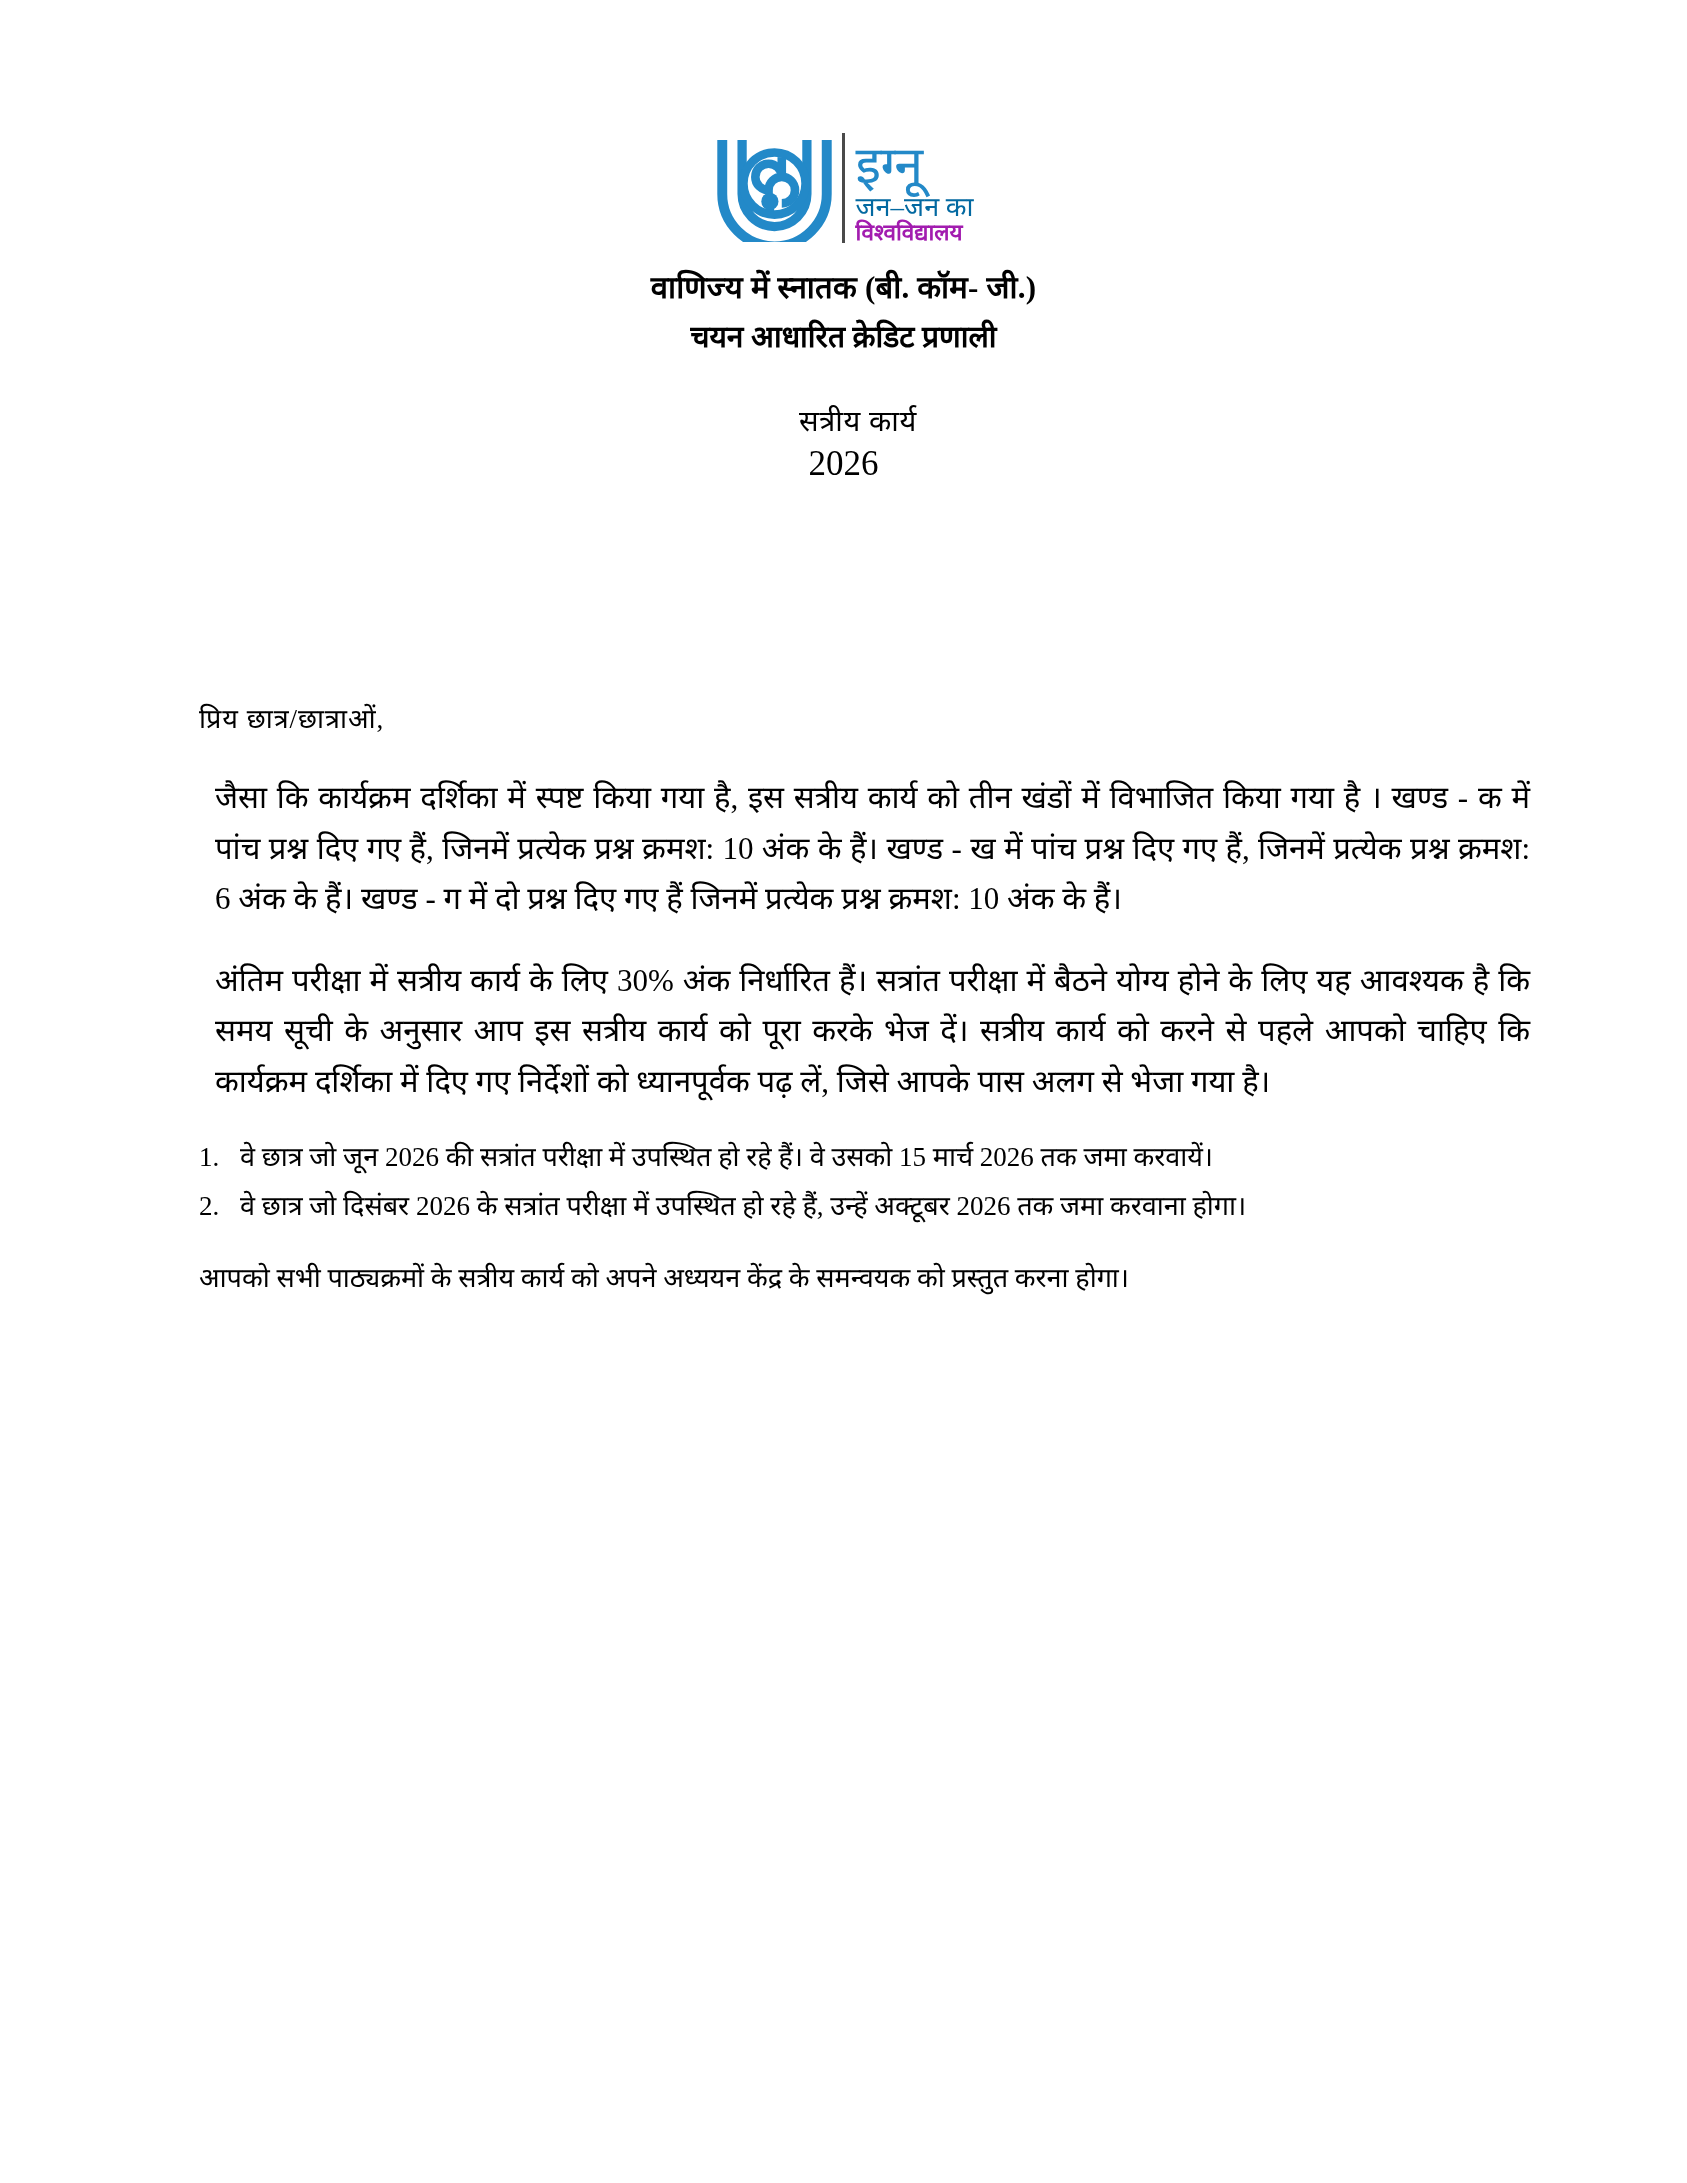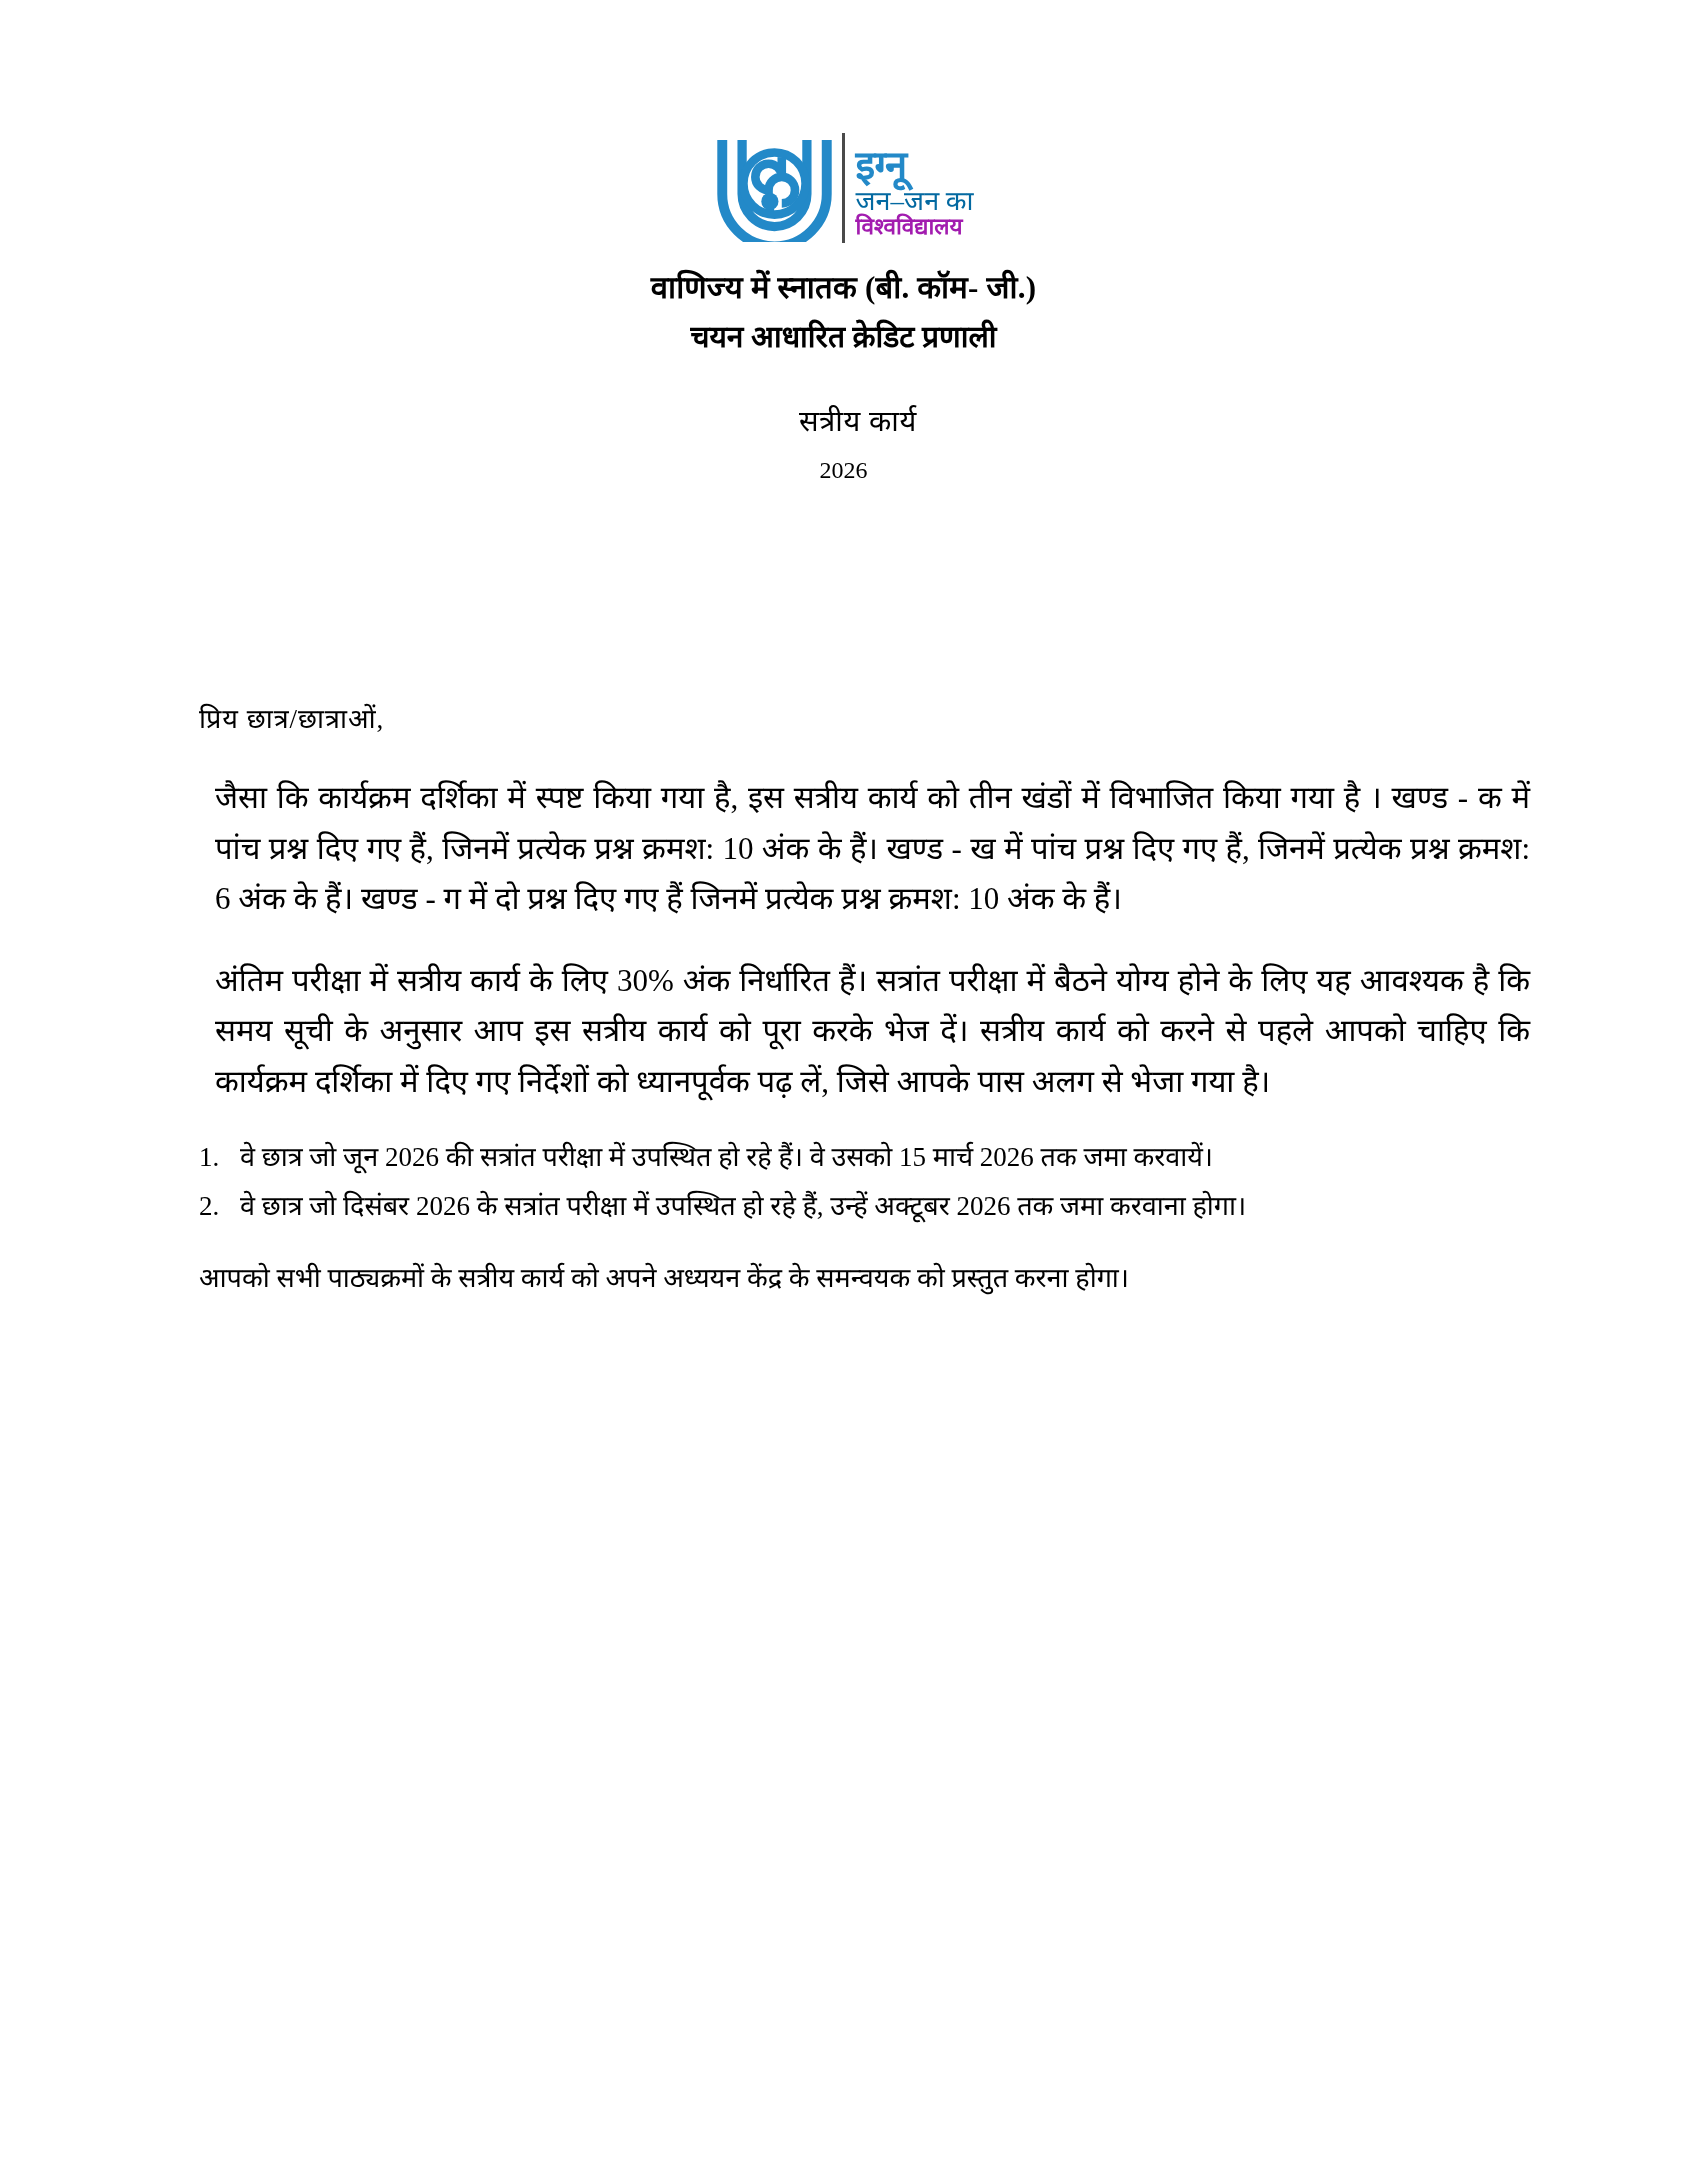--- a/index.html
+++ b/index.html
@@ -49,23 +49,23 @@
     margin: 2.6px 10.6px 1.3px 5.3px;
   }
   .logo-words {
     display: flex;
     flex-direction: column;
     justify-content: center;
     height: 109px;
     padding-top: 1.3px;
   }
   .logo-word-main {
-    font-size: 40px;
+    font-size: 52px;
     line-height: 0.92;
-    font-weight: bold;
+    font-weight: normal;
     color: #2389c8;
     letter-spacing: -0.7px;
     white-space: nowrap;
     margin-top: 11px;
   }
   .logo-word-sub {
     font-size: 27px;
     line-height: 1.04;
     font-weight: normal;
     color: #0369a1;
@@ -104,22 +104,22 @@
     letter-spacing: 0.3px;
   }
   .assignment-label {
     font-size: 29px;
     margin-top: 48px;
     line-height: 1.2;
     letter-spacing: 0.7px;
     padding-left: 29px;
   }
   .assignment-year {
-    font-size: 24px;
-    margin-top: 17px;
+    font-size: 35px;
+    margin-top: 4px;
     line-height: 1.2;
   }
   .content {
     position: absolute;
     left: 199px;
     top: 701px;
     width: 1331px;
   }
   .salutation {
     font-size: 27px;

